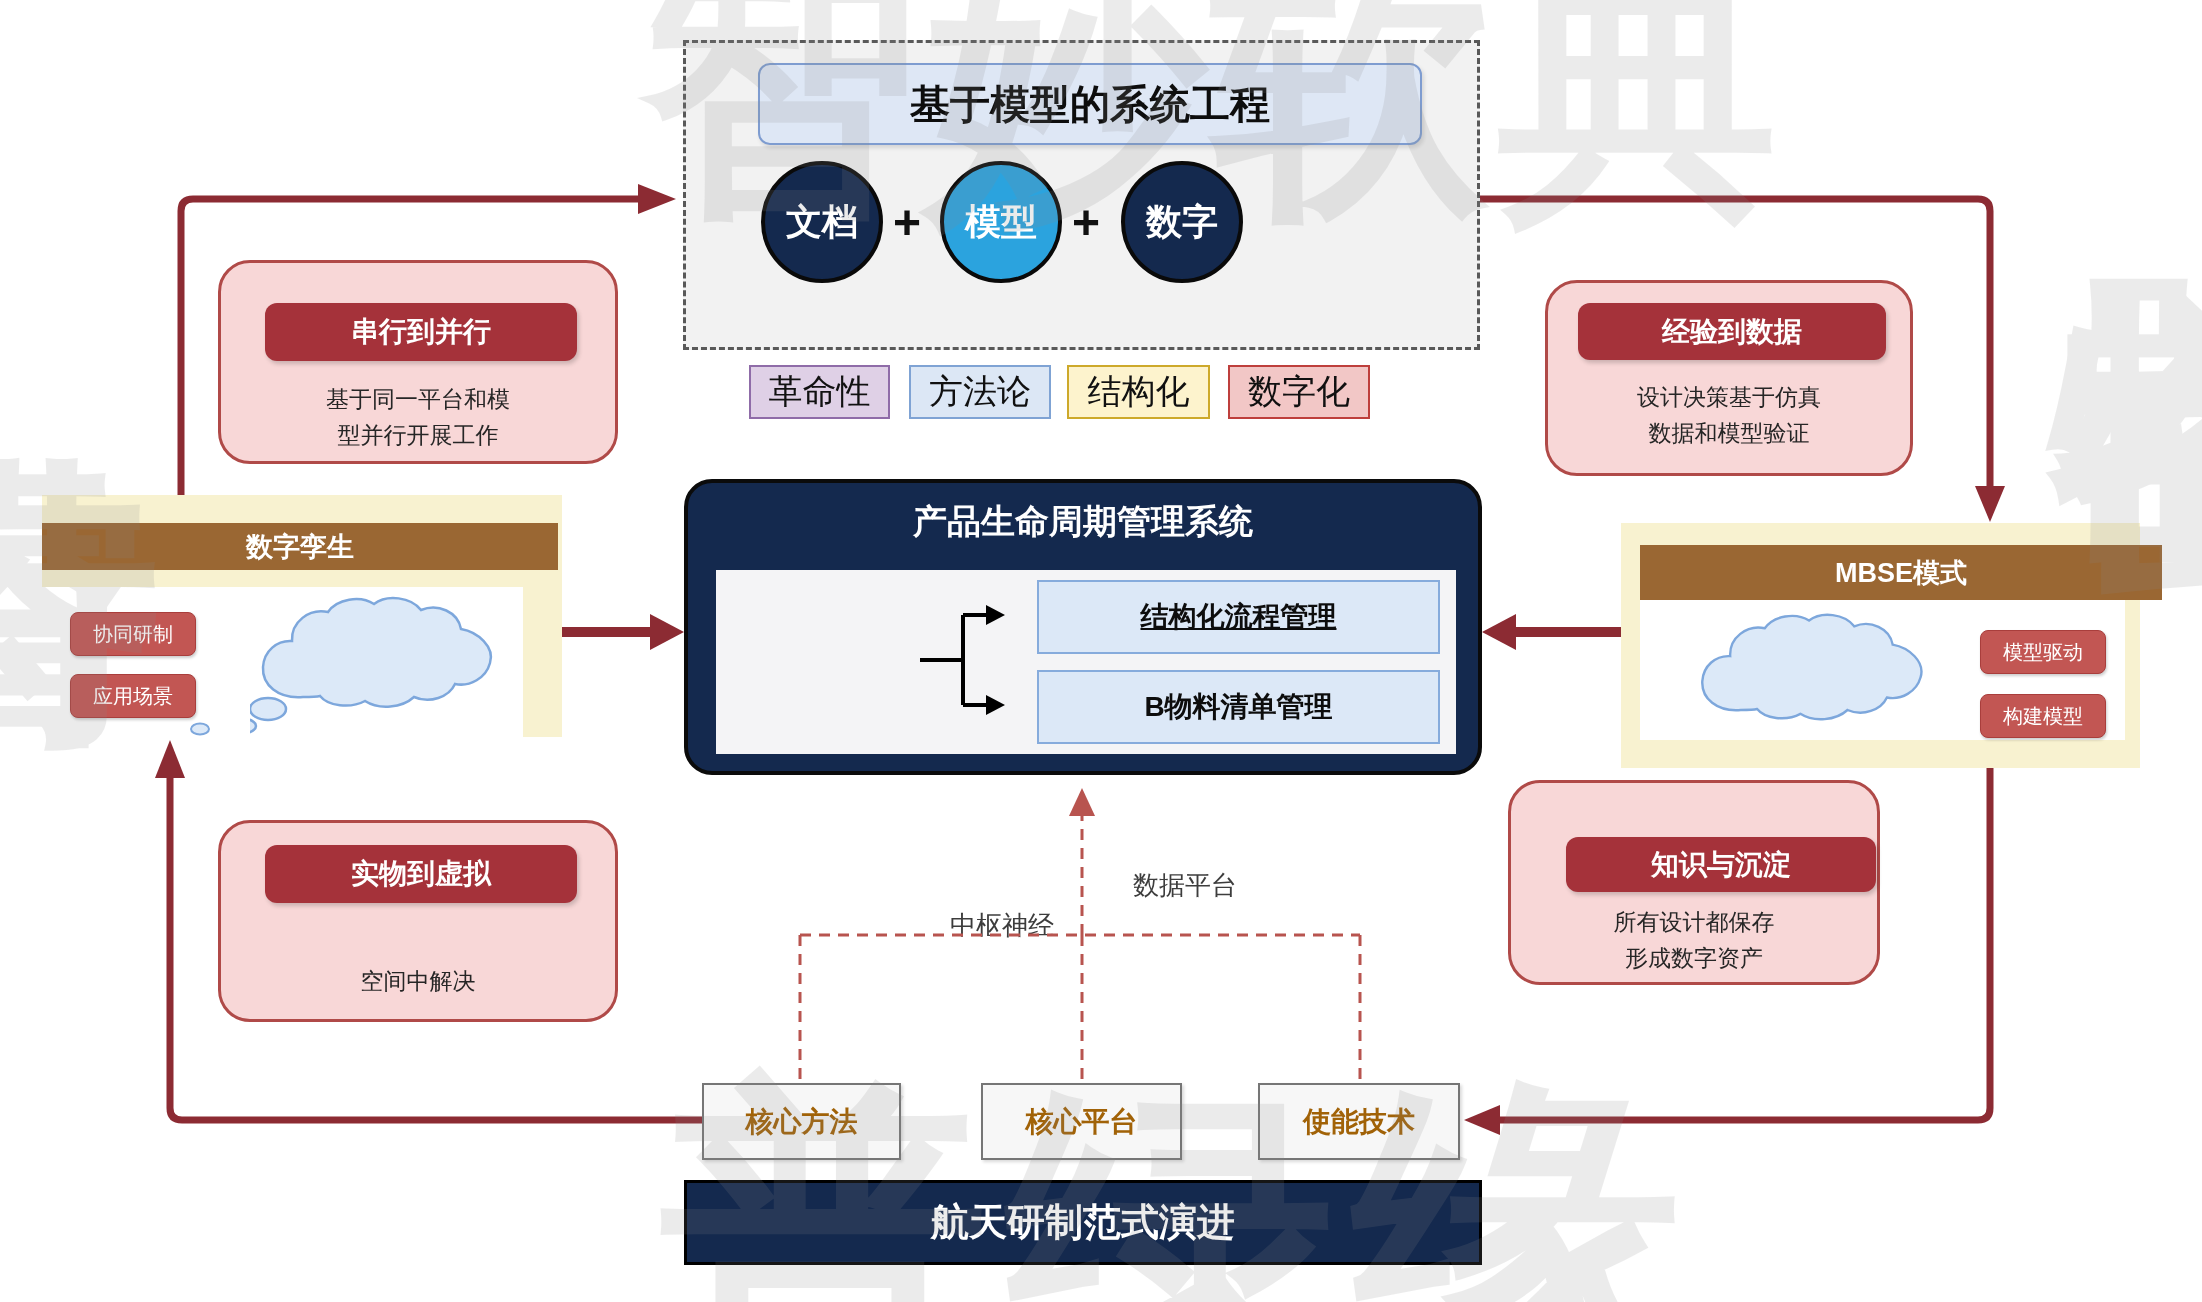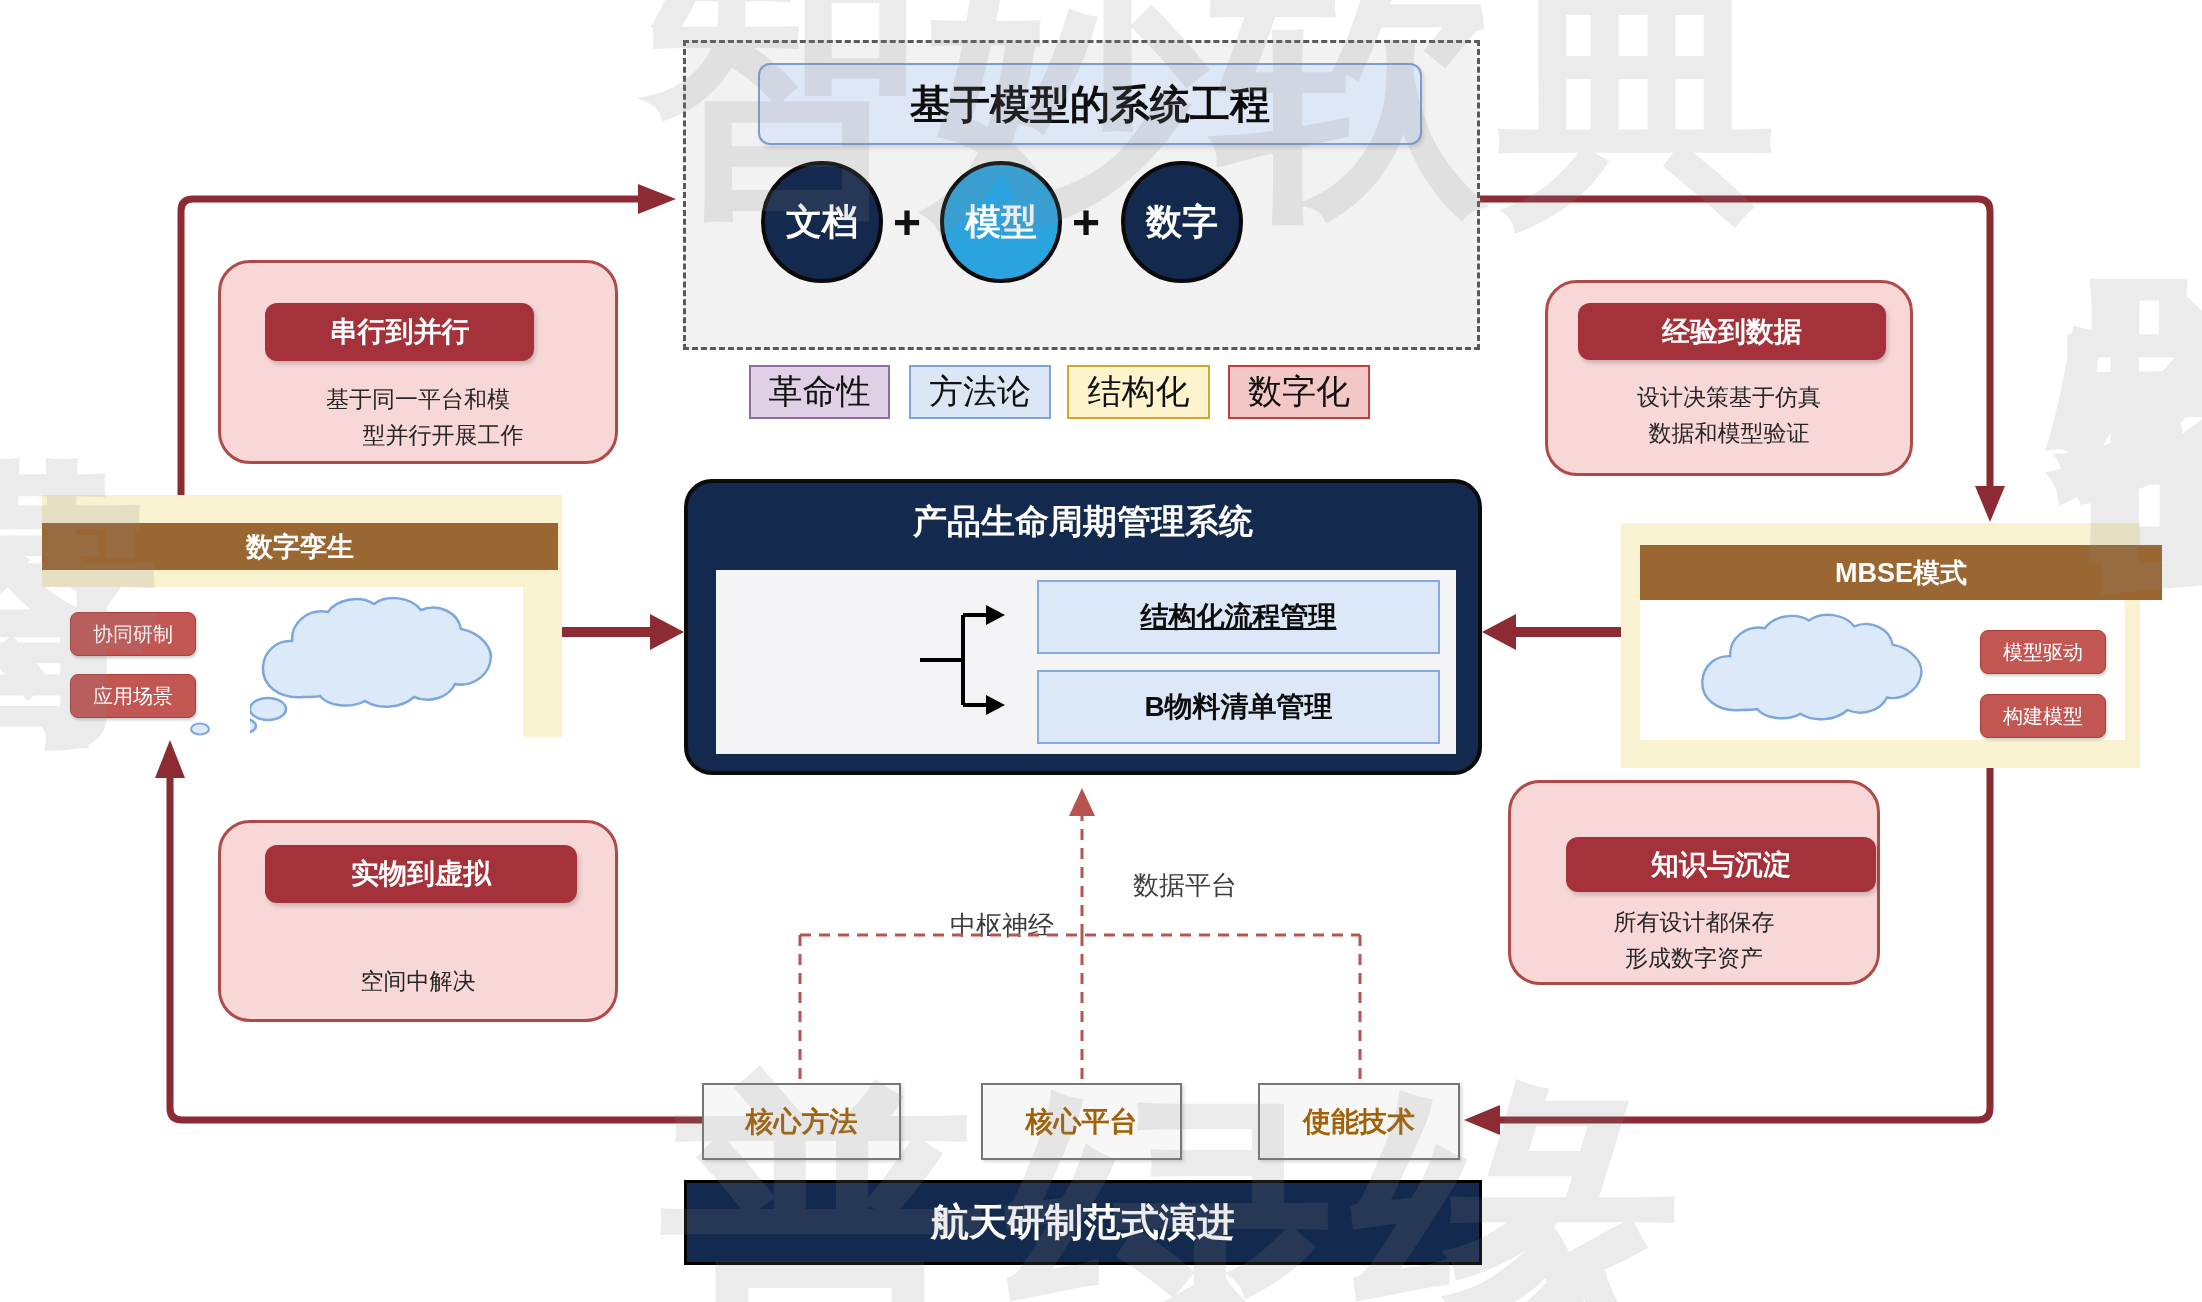--- a/index.html
+++ b/index.html
@@ -87,23 +87,23 @@
 
   <div class="plm">
     <div class="plm-title">产品生命周期管理系统</div>
     <div class="plm-inner">
       <div class="module" style="top:10px;text-decoration:underline;">结构化流程管理</div>
       <div class="module" style="top:100px;">B物料清单管理</div>
     </div>
   </div>
 
   <div class="card" style="left:218px;top:260px;width:400px;height:204px;">
-    <div class="card-header" style="left:44px;top:40px;width:269px;height:58px;">串行到并行</div>
+    <div class="card-header" style="left:44px;top:40px;width:312px;height:58px;">串行到并行</div>
     <div class="card-body" style="top:118px;">基于同一平台和模</div>
-    <div class="card-body" style="top:154px;padding-left:25px;">型并行开展工作</div>
+    <div class="card-body" style="top:154px;">型并行开展工作</div>
   </div>
   <div class="card" style="left:218px;top:820px;width:400px;height:202px;">
     <div class="card-header" style="left:44px;top:22px;width:312px;height:58px;">实物到虚拟</div>
     <div class="card-body" style="top:140px;">空间中解决</div>
   </div>
 
   <div class="card" style="left:1545px;top:280px;width:368px;height:196px;">
     <div class="card-header" style="left:30px;top:20px;width:308px;height:57px;">经验到数据</div>
     <div class="card-body" style="top:96px;">设计决策基于仿真</div>
     <div class="card-body" style="top:132px;">数据和模型验证</div>

